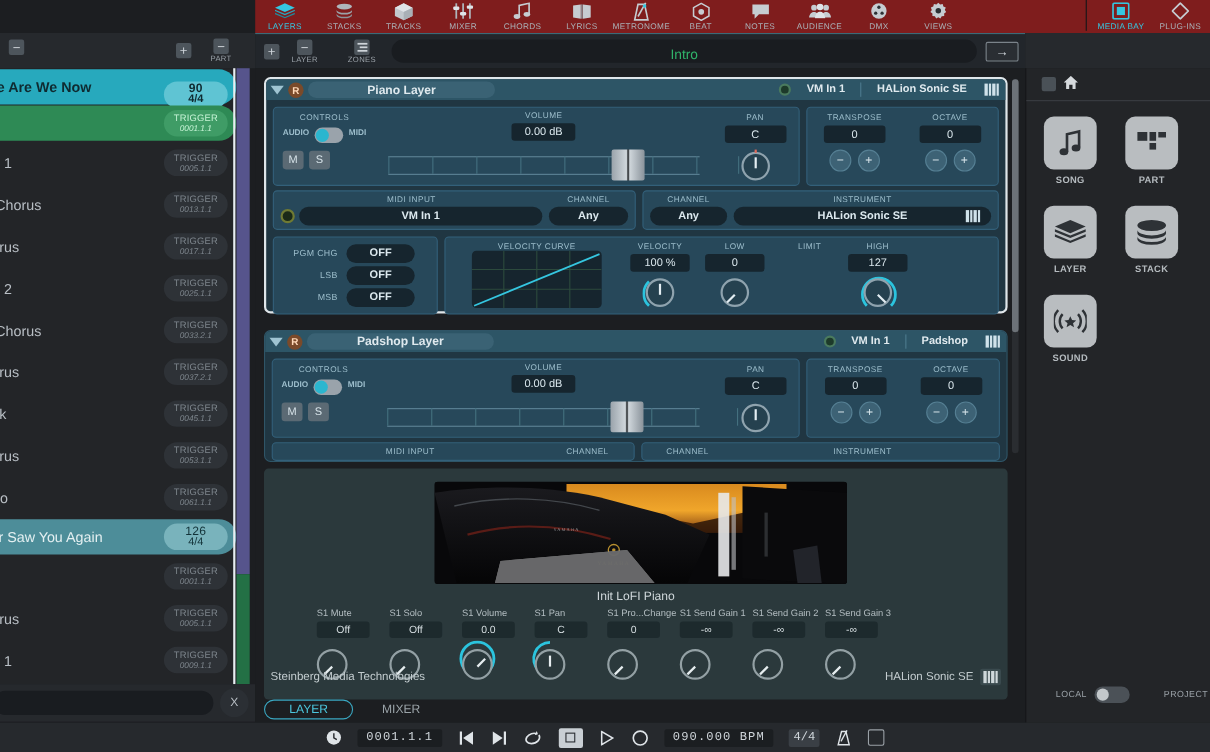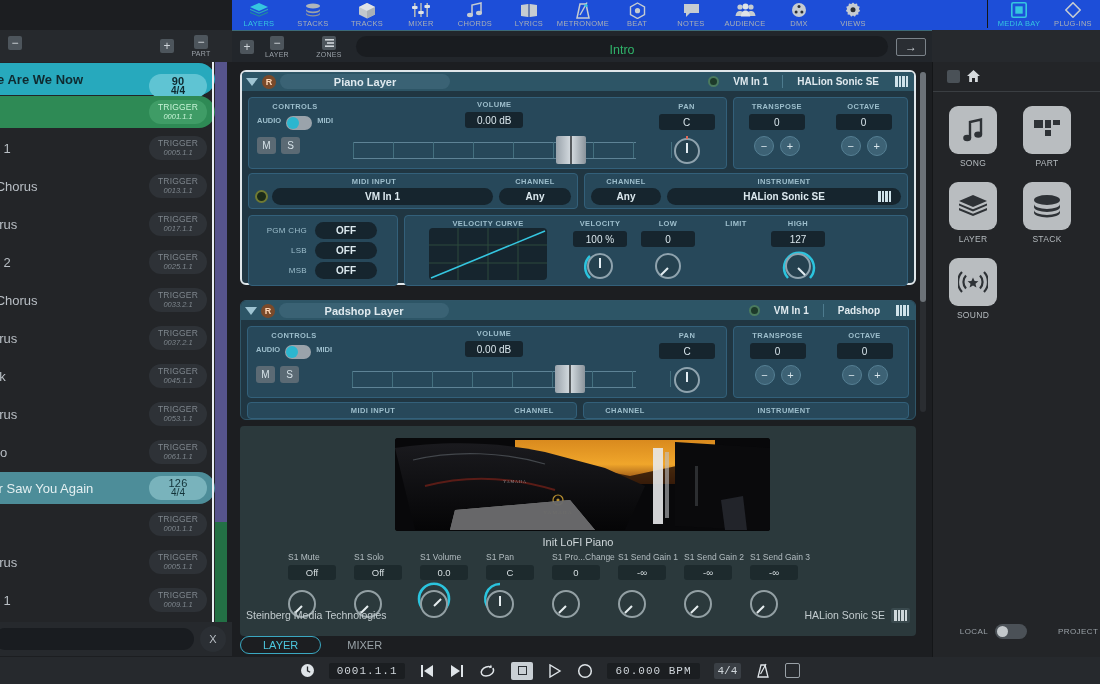--- a/index.html
+++ b/index.html
@@ -8,21 +8,21 @@
     background: #1c1e21;
     font-family: "Liberation Sans", sans-serif;
     overflow: hidden;
     color: #c8ccd0;
   }
   .app { position: relative; width: 1100px; height: 684px; }
 
   
   .topbar {
     position: absolute; left: 232px; top: 0; width: 868px; height: 30px;
-    background: #1d4ed8; display: flex; align-items: flex-start;
+    background: #7f1d1d; display: flex; align-items: flex-start;
   }
   .topbar-left { display: flex; flex: 1; }
   .topbar-right { display: flex; border-left: 1px solid #141618; padding-left: 4px; }
   .ticon {
     width: 54px; display: flex; flex-direction: column; align-items: center;
     justify-content: flex-start; padding-top: 2px; cursor: pointer;
   }
   .ticon .glyph { height: 16px; display: flex; align-items: center; justify-content: center; }
   .ticon .lbl { font-size: 7.5px; letter-spacing: .3px; color: #aab0b6; margin-top: 1px; white-space: nowrap; }
   .ticon.active .lbl { color: #35c6e0; }
@@ -133,21 +133,21 @@
   .lh-field { font-size:10px; font-weight:bold; color:#dfe9ee; padding:0 10px; white-space:nowrap; cursor:pointer;}
   .lh-sep { width:1px;height:13px;background:#4d7b8e;}
   .kbd-ico { display:flex; gap:1px; margin-left:2px; margin-right:2px; cursor:pointer;}
   .kbd-ico i { width:2.5px;height:11px;background:#cfe2ea;display:block;}
 
   .lrow1 { display:flex; padding:6px 6px 4px 6px; }
   .ctrl-box, .subpanel {
     background:#27485a; border:1px solid #33607a; border-radius:4px;
   }
   .ctrl-block { padding:4px 8px; position:relative; }
-  .caption { font-size:7.5px; color:#9dbecc; letter-spacing:.4px; text-align:center;font-weight:bold;}
+  .caption { font-size:7.5px; color:#9dbecc; letter-spacing:.4px; text-align:center;}
   .toggle-wrap { display:flex; align-items:flex-start; gap:5px; margin-top:5px;font-weight:bold;}
   .toggle-wrap .tg-lbl{font-size:7.5px;color:#9dbecc;}
   .toggle { width:30px;height:14px;border-radius:7px;background:#9aa3ab;position:relative; cursor:pointer;}
   .toggle i { position:absolute;left:1px;top:1px;width:12px;height:12px;border-radius:6px;background:#2bb6cf;display:block;}
   .ms-row { display:flex; gap:5px; margin-top:7px;}
   .ms-btn { width:19px;height:17px;border-radius:3px;background:#5b6a74;color:#d6e2e8;
     font-size:10px;display:flex;align-items:center;justify-content:center; cursor:pointer;}
   .val-field {
     height:16px; border-radius:3px; background:#16252e; color:#d9e6ec;
     font-size:10px; display:flex; align-items:center; justify-content:center; cursor:pointer;
@@ -215,21 +215,21 @@
   .tab.active { border:1px solid #3aa8c2; color:#4cc7de; }
 
   
   .rightpane {
     position:absolute; left:932px; top:62px; width:168px; height:595px;
     background:#232528; border-left:1px solid #141618;
   }
   .rp-head { height:30px; display:flex; align-items:center; gap:7px; padding:0 14px;
     border-bottom:1px solid #3a3e42;}
   .rp-chk { width:13px;height:13px;background:#4a5157;border-radius:2px;cursor:pointer;}
-  .rp-grid { padding:14px 0 0 12px; display:flex; flex-wrap:wrap; gap:14px 18px; }
+  .rp-grid { padding:14px 0 0 12px; display:flex; flex-wrap:wrap; gap:19px 18px;font-weight:bold; }
   .rp-item { width:56px; display:flex; flex-direction:column; align-items:center; cursor:pointer;}
   .rp-tile { width:48px;height:48px;border-radius:9px;background:#b9bdc0;
     display:flex;align-items:center;justify-content:center;}
   .rp-lbl { margin-top:4px; font-size:8.5px; color:#b4babe; letter-spacing:.3px;}
   .rp-foot { position:absolute; bottom:18px; left:0; width:168px;
     display:flex; align-items:center; justify-content:center; gap:7px;}
   .rp-foot .f-lbl{font-size:8px;color:#9aa1a7;letter-spacing:.4px;padding-left:24px;}
   .rp-toggle{width:32px;height:15px;border-radius:8px;background:#4b5157;position:relative;cursor:pointer;}
   .rp-toggle i{position:absolute;left:2px;top:2px;width:11px;height:11px;border-radius:6px;background:#c3c8cb;display:block;}
 
@@ -1093,21 +1093,21 @@
     <span class="tr-ico">
       <svg width="16" height="14" viewBox="0 0 16 14">
           <path d="M3 1 L3 13 L13 7 Z" fill="none" stroke="#dfe4e8" stroke-width="1.4"></path>
         </svg>
     </span>
     <span class="tr-ico">
       <svg width="16" height="16" viewBox="0 0 16 16">
           <circle cx="8" cy="8" r="6.3" fill="none" stroke="#dfe4e8" stroke-width="1.5"></circle>
         </svg>
     </span>
-    <span class="tr-field">60.000 BPM</span>
+    <span class="tr-field">090.000 BPM</span>
     <span class="tr-sig">4/4</span>
     <span class="tr-ico">
       <svg width="16" height="16" viewBox="0 0 16 16">
           <path d="M6 2 L10 2 L13 14 L3 14 Z" fill="none" stroke="#dfe4e8" stroke-width="1.3"></path>
           <path d="M11 1 L5.5 11" stroke="#dfe4e8" stroke-width="1.2"></path>
         </svg>
     </span>
     <span class="tr-box"></span>
   </div>
 

